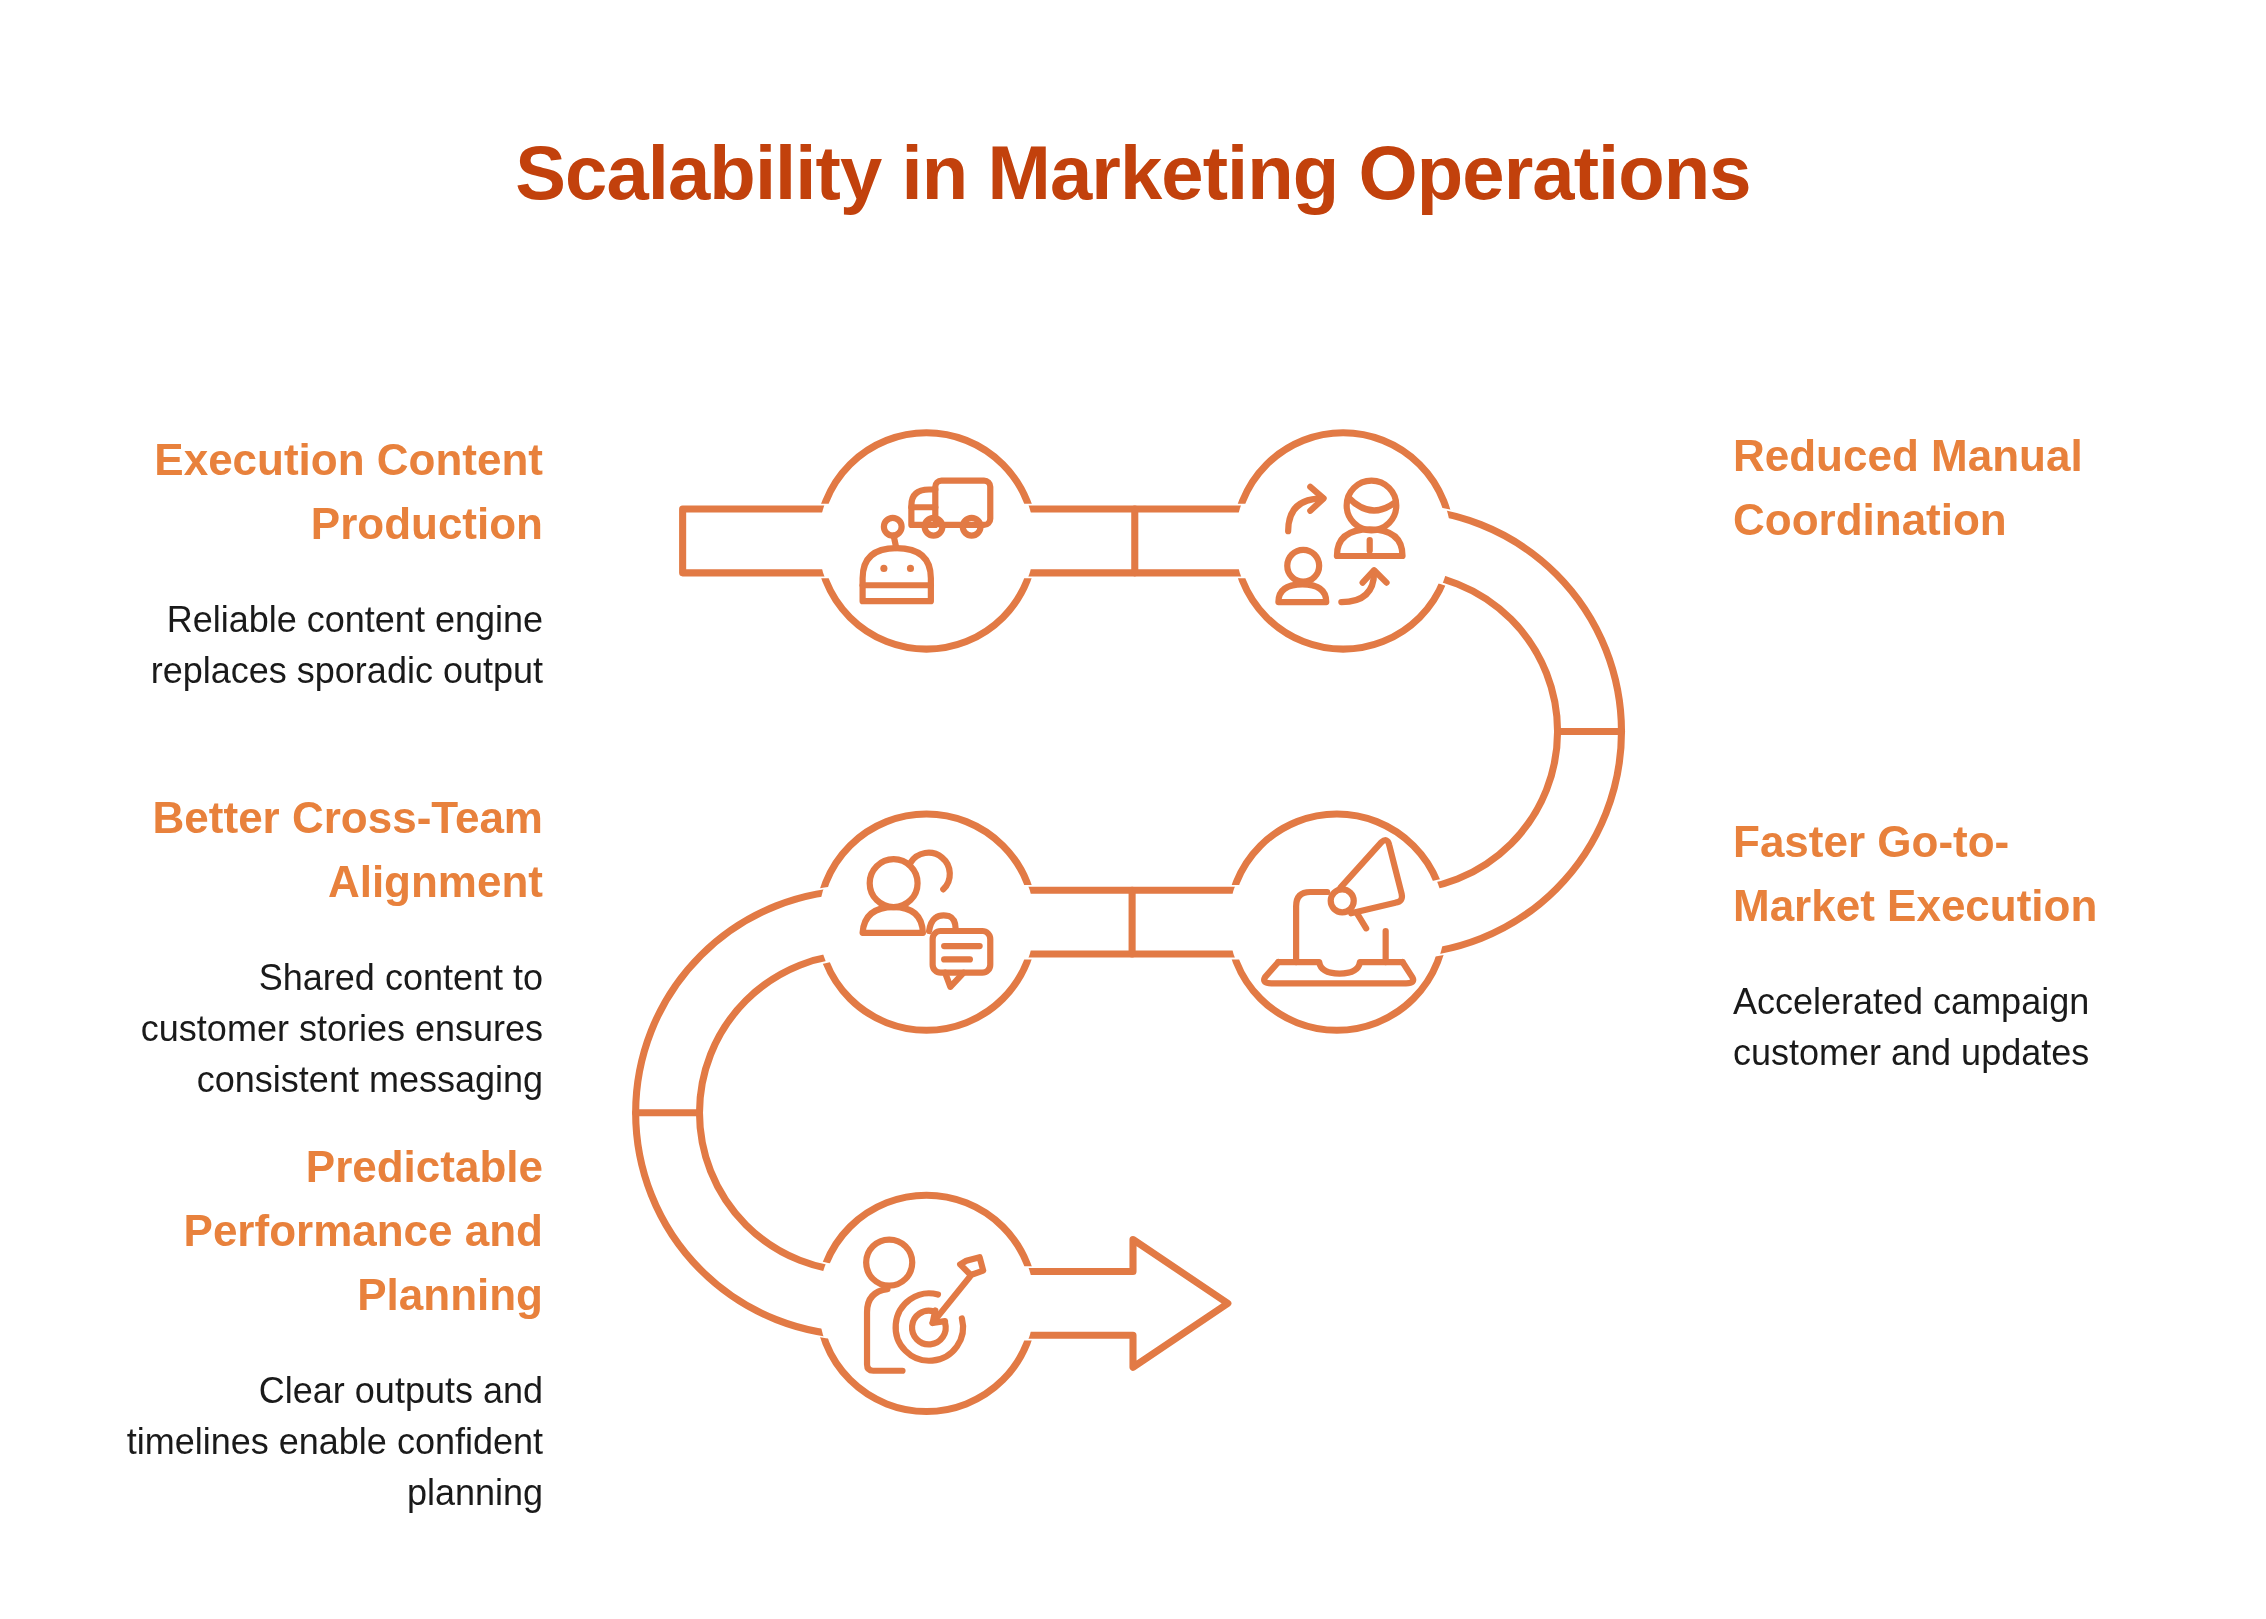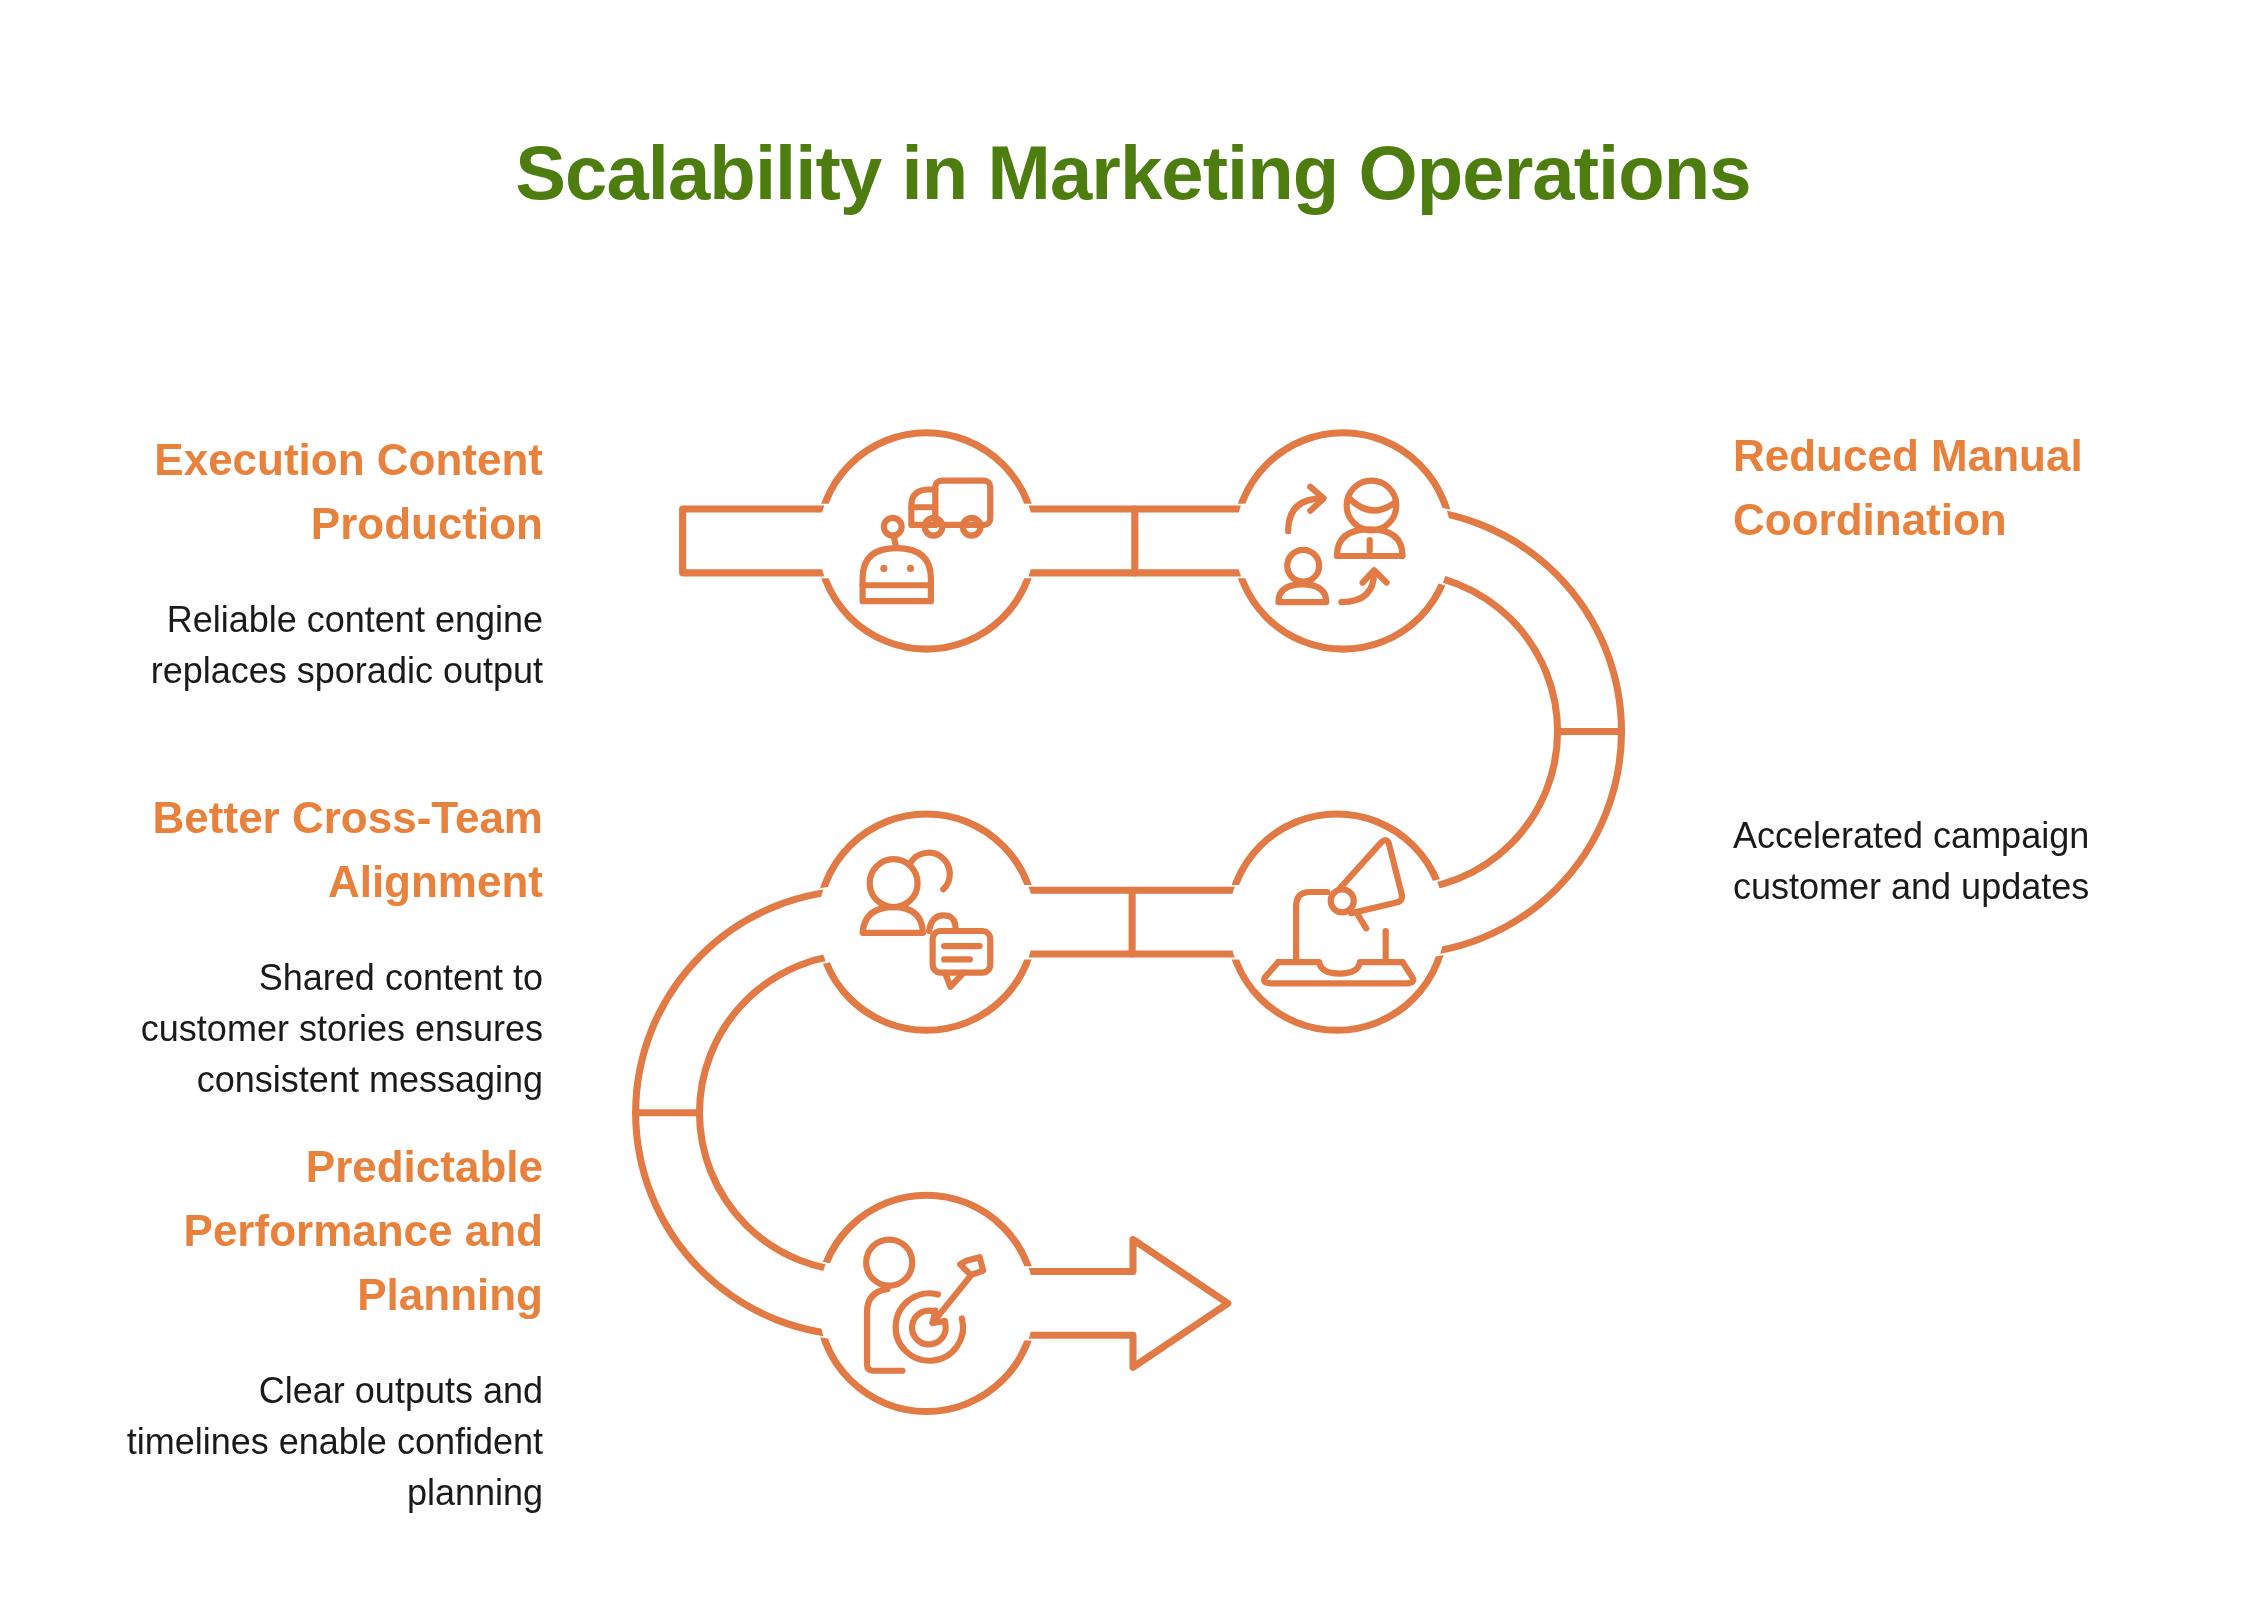--- a/index.html
+++ b/index.html
@@ -9,21 +9,21 @@
     font-family:"Liberation Sans", sans-serif;
     position:relative;
     overflow:hidden;
   }
   .page-title{
     position:absolute;
     left:0; top:129px; width:2266px;
     text-align:center;
     font-size:76px; font-weight:bold;
     letter-spacing:-0.9px;
-    color:#4d7c0f;
+    color:#c2410c;
     margin:0;
   }
   .block{position:absolute; white-space:pre-line;}
   .block h2{
     margin:0 0 22px 0;
     font-size:44px; line-height:64px;
     font-weight:bold;
     color:#E8813C;
     white-space:pre-line;
   }
@@ -71,20 +71,22 @@
 planning</p>
   </section>
 </div>
 
 <div class="col-right">
   <section class="block" id="blk-r1">
     <h2>Reduced Manual
 Coordination</h2>
   </section>
   <section class="block" id="blk-r2">
+    <h2>Faster Go-to-
+Market Execution</h2>
     <p>Accelerated campaign
 customer and updates</p>
   </section>
 </div>
 
 <svg class="flow" width="2266" height="1620" viewBox="0 0 2556 1827" fill="none" stroke-linecap="round" stroke-linejoin="round">
 
   <defs>
 
     <mask id="mask-band">

